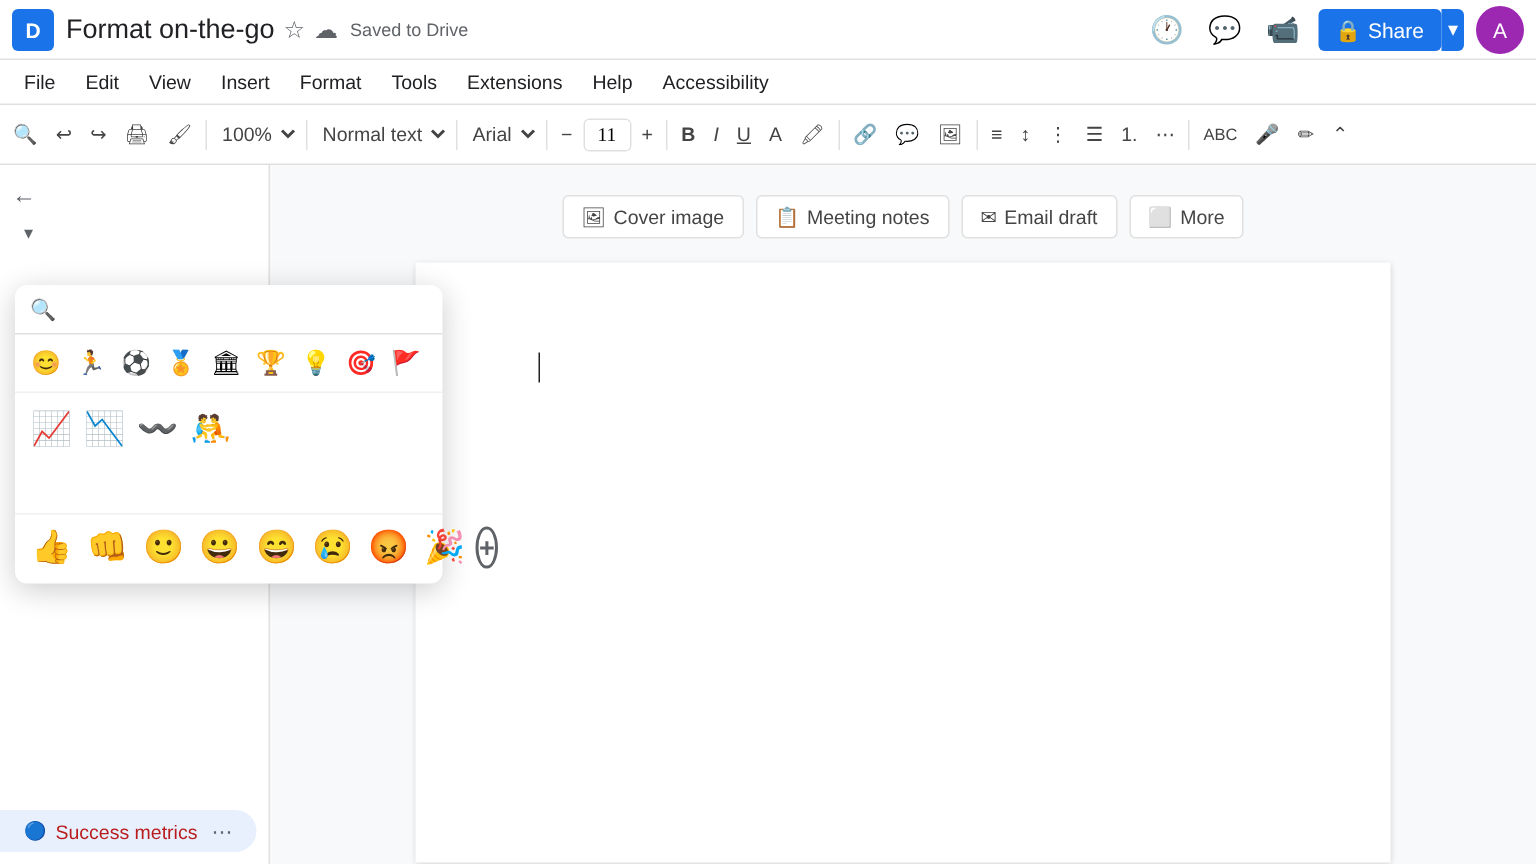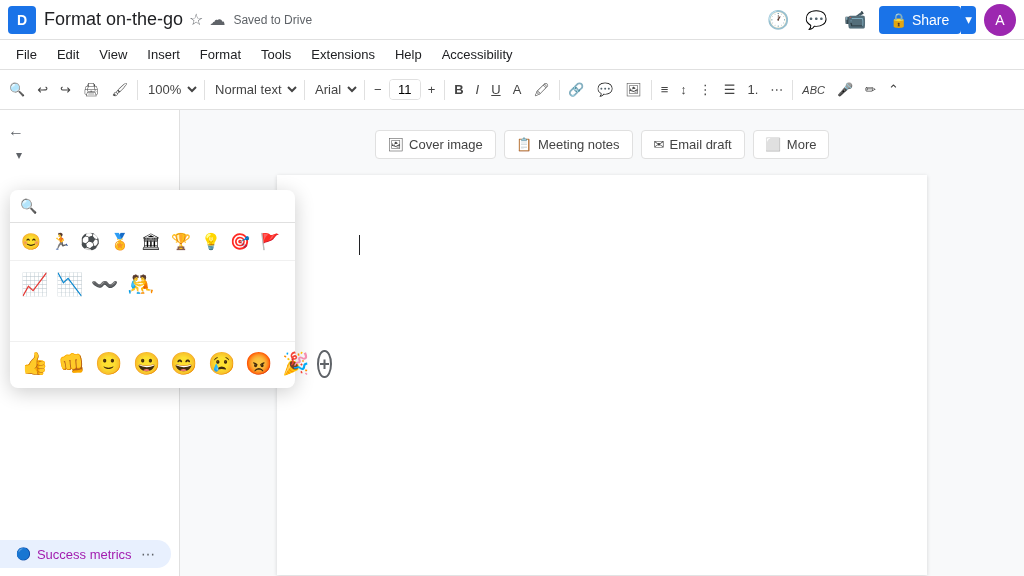--- a/index.html
+++ b/index.html
@@ -37,21 +37,21 @@
 
     
     .toolbar {
       display: flex; align-items: center; height: 40px; padding: 0 4px;
       background: #fff; border-bottom: 1px solid #e0e0e0; gap: 2px; flex-wrap: nowrap; overflow: hidden;
     }
     .tb-btn { background: none; border: none; cursor: pointer; padding: 4px 5px; border-radius: 4px; color: #444; font-size: 13px; white-space: nowrap; }
     .tb-sep { width: 1px; height: 20px; background: #e0e0e0; margin: 0 2px; }
     .tb-select { border: none; background: none; font-size: 13px; cursor: pointer; padding: 4px 2px; border-radius: 4px; color: #444; }
     .font-size-box { display: flex; align-items: center; border: 1px solid #e0e0e0; border-radius: 4px; overflow: hidden; }
-    .font-size-box input { width: 30px; border: none; text-align: center; font-size: 13px; padding: 2px; }
+    .font-size-box input { width: 30px; border: none; text-align: center; font-size: 13px; padding: 2px; font-family: Liberation Serif, serif; }
 
     
     .main-layout { display: flex; height: calc(576px - 110px); }
 
     
     .sidebar {
       width: 180px; background: #fff; border-right: 1px solid #e0e0e0;
       display: flex; flex-direction: column; padding: 8px 0; flex-shrink: 0; position: relative;
     }
     .sidebar-back { padding: 4px 8px; cursor: pointer; color: #5f6368; font-size: 16px; }
@@ -182,21 +182,21 @@
   <button class="tb-btn">💬</button>
   <button class="tb-btn">🖼</button>
   <div class="tb-sep"></div>
   <button class="tb-btn">≡</button>
   <button class="tb-btn">↕</button>
   <button class="tb-btn">⋮</button>
   <button class="tb-btn">☰</button>
   <button class="tb-btn">1.</button>
   <button class="tb-btn">⋯</button>
   <div class="tb-sep"></div>
-  <button class="tb-btn" style="font-size:11px;font-style:italic;">ABC</button>
+  <button class="tb-btn" style="font-size:11px;">ABC</button>
   <button class="tb-btn">🎤</button>
   <button class="tb-btn">✏</button>
   <button class="tb-btn">⌃</button>
 </div>
 
 <div class="main-layout">
 
   <div class="sidebar">
     <div class="sidebar-back">←</div>
     <div style="padding: 4px 16px; display:flex; align-items:center; gap:4px;">
@@ -233,21 +233,21 @@
         <span class="emoji-reaction">😄</span>
         <span class="emoji-reaction">😢</span>
         <span class="emoji-reaction">😡</span>
         <span class="emoji-reaction">🎉</span>
         <button class="emoji-add-btn">+</button>
       </div>
     </div>
 
     <div class="outline-item">
       <span style="font-size:12px;color:#1a73e8;">🔵</span>
-      <span style="font-size:13px;color:#a21caf;flex:1;">Success metrics</span>
+      <span style="font-size:13px;color:#b91c1c;flex:1;">Success metrics</span>
       <span style="color:#5f6368;font-size:14px;">⋯</span>
     </div>
   </div>
 
   <div class="doc-area">
     <div class="doc-toolbar-strip">
       <button class="doc-strip-btn">
         <span>🖼</span>
         <span>Cover image</span>
       </button>

